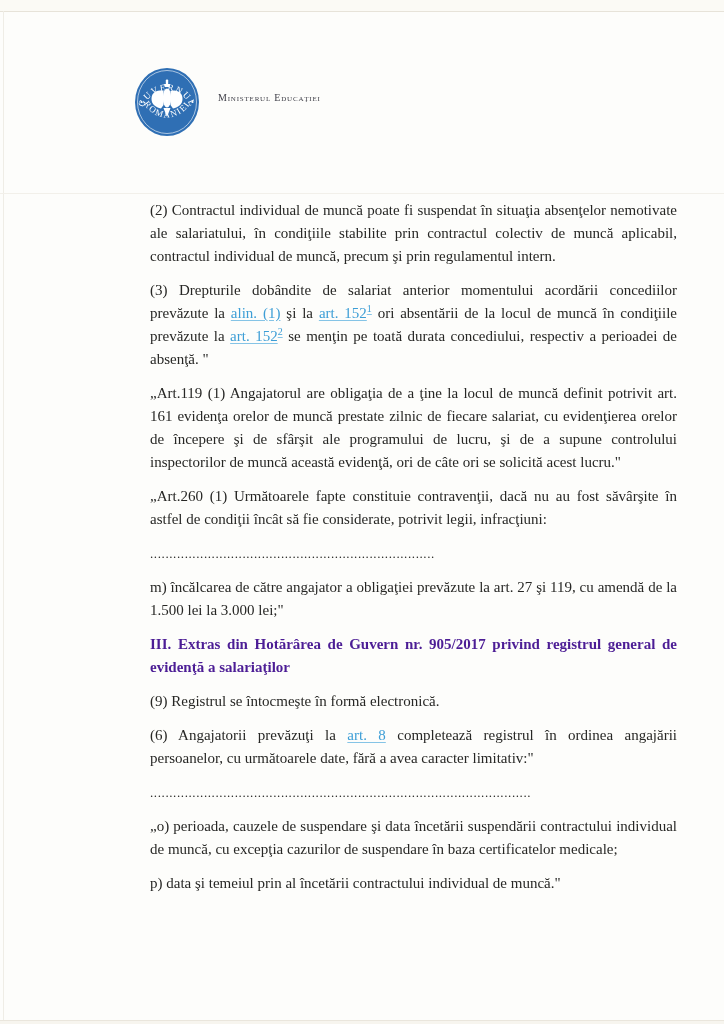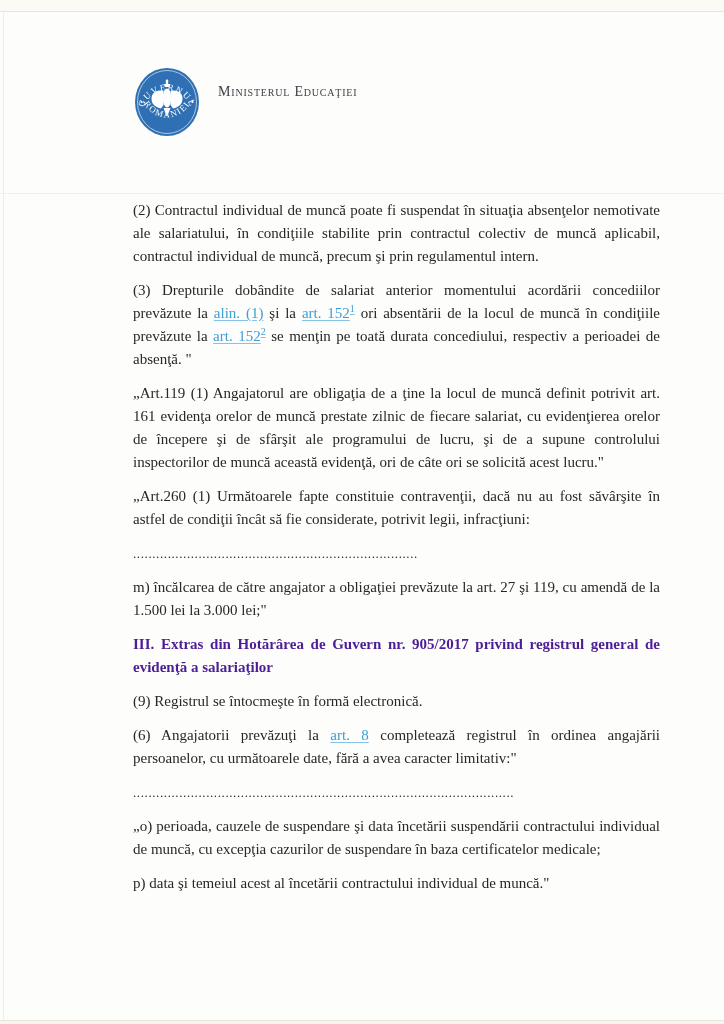--- a/index.html
+++ b/index.html
@@ -12,28 +12,28 @@
   .edge-top-band{position:absolute;left:0;top:0;width:724px;height:11px;background:#fbfaf5;}
   .edge-top-line{position:absolute;left:0;top:11px;width:724px;height:1px;background:#e7e3d9;}
   .edge-left-line{position:absolute;left:3px;top:11px;width:1px;height:1013px;background:#efede6;}
   .mid-faint-line{position:absolute;left:0;top:193px;width:724px;height:1px;background:#f2f0ea;}
   .edge-bottom-line{position:absolute;left:0;top:1020px;width:724px;height:1px;background:#eae6dd;}
   .edge-bottom-band{position:absolute;left:0;top:1021px;width:724px;height:3px;background:#f7f5ef;}
 
   
   .logo{position:absolute;left:134px;top:67px;width:66px;height:70px;}
   .ministry-name{
-    position:absolute;left:218px;top:84px;
-    font-size:14px;letter-spacing:.8px;color:#3e3e47;
+    position:absolute;left:218px;top:92px;
+    font-size:10px;letter-spacing:.8px;color:#3e3e47;
     font-variant:small-caps;white-space:nowrap;
   }
 
   
   .doc-body{
-    position:absolute;left:133px;top:199px;width:527px;
+    position:absolute;left:150px;top:199px;width:527px;
     font-size:15px;line-height:23px;color:#272725;
     text-align:justify;
   }
   .para{margin:0 0 11px 0;}
   .para.heading{font-weight:bold;color:#4c1d95;}
   .para.dots-short,.para.dots-long{
     overflow:hidden;white-space:nowrap;height:23px;
     font-size:13px;letter-spacing:.6px;text-align:left;color:#2c2c2a;
   }
   .para.dots-short{width:284px;}
@@ -87,16 +87,16 @@
       <p class="para"><span>(3) Drepturile dobândite de salariat anterior momentului acordării concediilor prevăzute la </span><a class="doc-link" href="#">alin. (1)</a><span> şi la </span><a class="doc-link" href="#">art. 152</a><sup><a class="doc-link" href="#">1</a></sup><span> ori absentării de la locul de muncă în condiţiile prevăzute la </span><a class="doc-link" href="#">art. 152</a><sup><a class="doc-link" href="#">2</a></sup><span> se menţin pe toată durata concediului, respectiv a perioadei de absenţă. "</span></p>
       <p class="para"><span>„Art.119 (1) Angajatorul are obligaţia de a ţine la locul de muncă definit potrivit art. 161 evidenţa orelor de muncă prestate zilnic de fiecare salariat, cu evidenţierea orelor de începere şi de sfârşit ale programului de lucru, şi de a supune controlului inspectorilor de muncă această evidenţă, ori de câte ori se solicită acest lucru."</span></p>
       <p class="para"><span>„Art.260 (1) Următoarele fapte constituie contravenţii, dacă nu au fost săvârşite în astfel de condiţii încât să fie considerate, potrivit legii, infracţiuni:</span></p>
       <p class="para dots-short"><span>..........................................................................................................................................................</span></p>
       <p class="para"><span>m) încălcarea de către angajator a obligaţiei prevăzute la art. 27 şi 119, cu amendă de la 1.500 lei la 3.000 lei;"</span></p>
       <p class="para heading"><span>III. Extras din  Hotărârea de Guvern  nr. 905/2017 privind registrul general de evidenţă a salariaţilor</span></p>
       <p class="para"><span>(9) Registrul se întocmeşte în formă electronică.</span></p>
       <p class="para"><span>(6) Angajatorii prevăzuţi la </span><a class="doc-link" href="#">art. 8</a><span> completează registrul în ordinea angajării persoanelor, cu următoarele date, fără a avea caracter limitativ:"</span></p>
       <p class="para dots-long"><span>..........................................................................................................................................................</span></p>
       <p class="para"><span>„o) perioada, cauzele de suspendare şi data încetării suspendării contractului individual de muncă, cu excepţia cazurilor de suspendare în baza certificatelor medicale;</span></p>
-      <p class="para"><span>p) data şi temeiul acest al încetării contractului individual de muncă."</span></p>
+      <p class="para"><span>p) data şi temeiul prin al încetării contractului individual de muncă."</span></p>
     </div>
 
 </div>
 
 </body></html>

